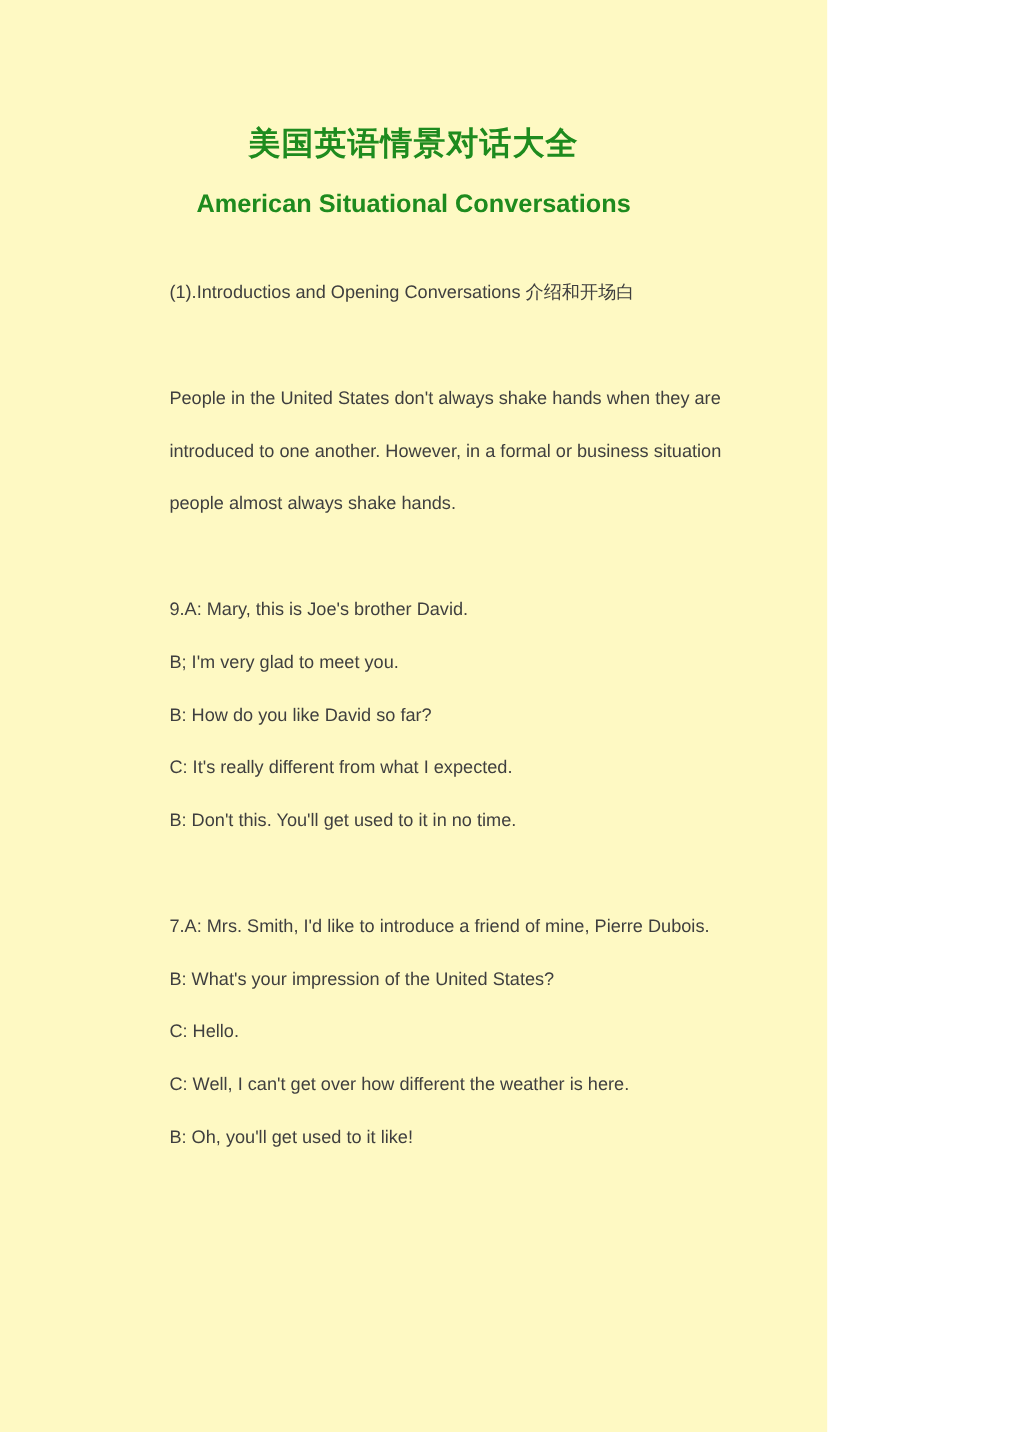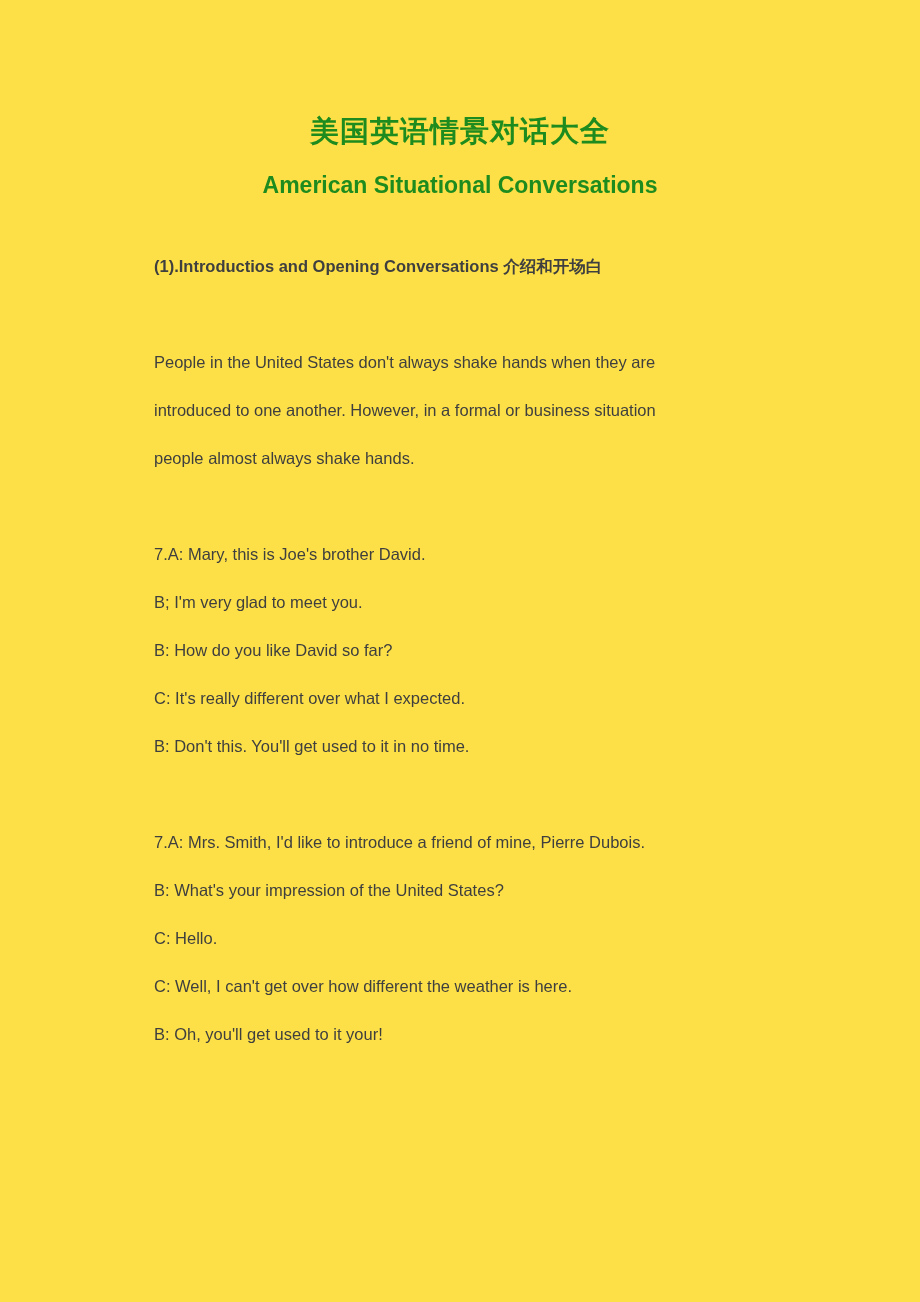--- a/index.html
+++ b/index.html
@@ -2,23 +2,23 @@
 <html><head>
 <meta charset="utf-8">
 <style>
   html, body {
     margin: 0;
     padding: 0;
     background: #ffffff;
   }
   .page {
     position: relative;
-    width: 920px;
+    width: 752px;
     height: 1302px;
-    background: #fde047;
+    background: #fef9c3;
     font-family: "Liberation Sans", "DejaVu Sans", sans-serif;
     box-sizing: border-box;
     overflow: hidden;
   }
   .doc-title {
     padding-top: 112px;
     text-align: center;
     font-size: 29px;
     font-weight: bold;
     line-height: 38px;
@@ -35,21 +35,21 @@
   }
   .content {
     padding: 0 154px 0 154px;
     color: #3f3f3f;
     font-size: 16.5px;
   }
   .section-heading {
     margin-top: 44px;
     line-height: 48px;
     color: #3f3f3f;
-    font-weight: bold;
+    font-weight: normal;
     font-size: 16.5px;
   }
   .block {
     margin-top: 48px;
   }
   .line {
     line-height: 48px;
     white-space: nowrap;
   }
 </style>
@@ -66,29 +66,29 @@
 
     <div class="section-heading">(1).Introductios and Opening Conversations 介绍和开场白</div>
 
     <div class="block">
       <div class="line">People in the United States don't always shake hands when they are</div>
       <div class="line">introduced to one another. However, in a formal or business situation</div>
       <div class="line">people almost always shake hands.</div>
     </div>
 
     <div class="block">
-      <div class="line">7.A: Mary, this is Joe's brother David.</div>
+      <div class="line">9.A: Mary, this is Joe's brother David.</div>
       <div class="line">B; I'm very glad to meet you.</div>
       <div class="line">B: How do you like David so far?</div>
-      <div class="line">C: It's really different over what I expected.</div>
+      <div class="line">C: It's really different from what I expected.</div>
       <div class="line">B: Don't this. You'll get used to it in no time.</div>
     </div>
 
     <div class="block">
       <div class="line">7.A: Mrs. Smith, I'd like to introduce a friend of mine, Pierre Dubois.</div>
       <div class="line">B: What's your impression of the United States?</div>
       <div class="line">C: Hello.</div>
       <div class="line">C: Well, I can't get over how different the weather is here.</div>
-      <div class="line">B: Oh, you'll get used to it your!</div>
+      <div class="line">B: Oh, you'll get used to it like!</div>
     </div>
 
   </div>
 </div>
 
 </body></html>

